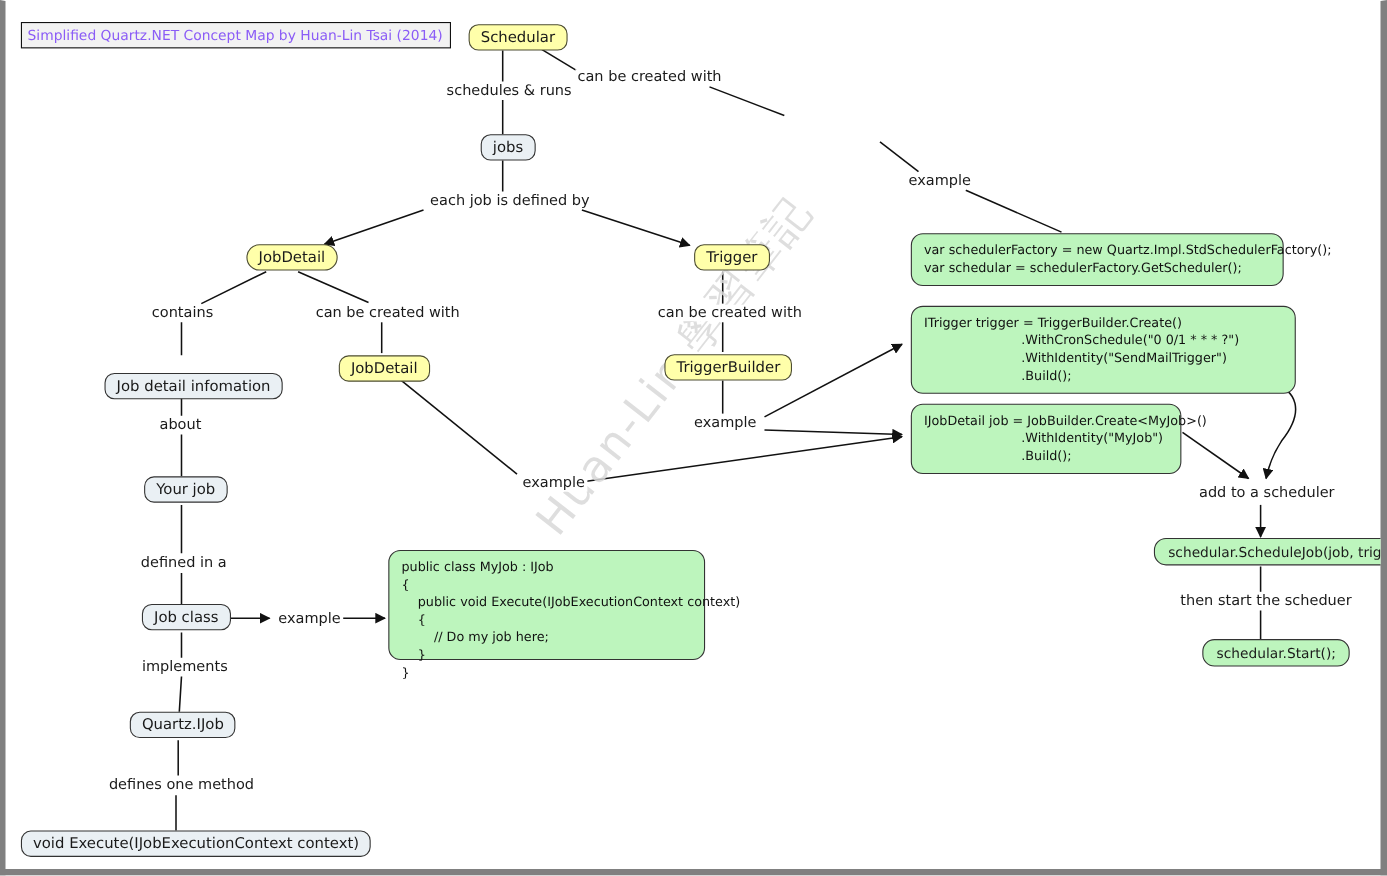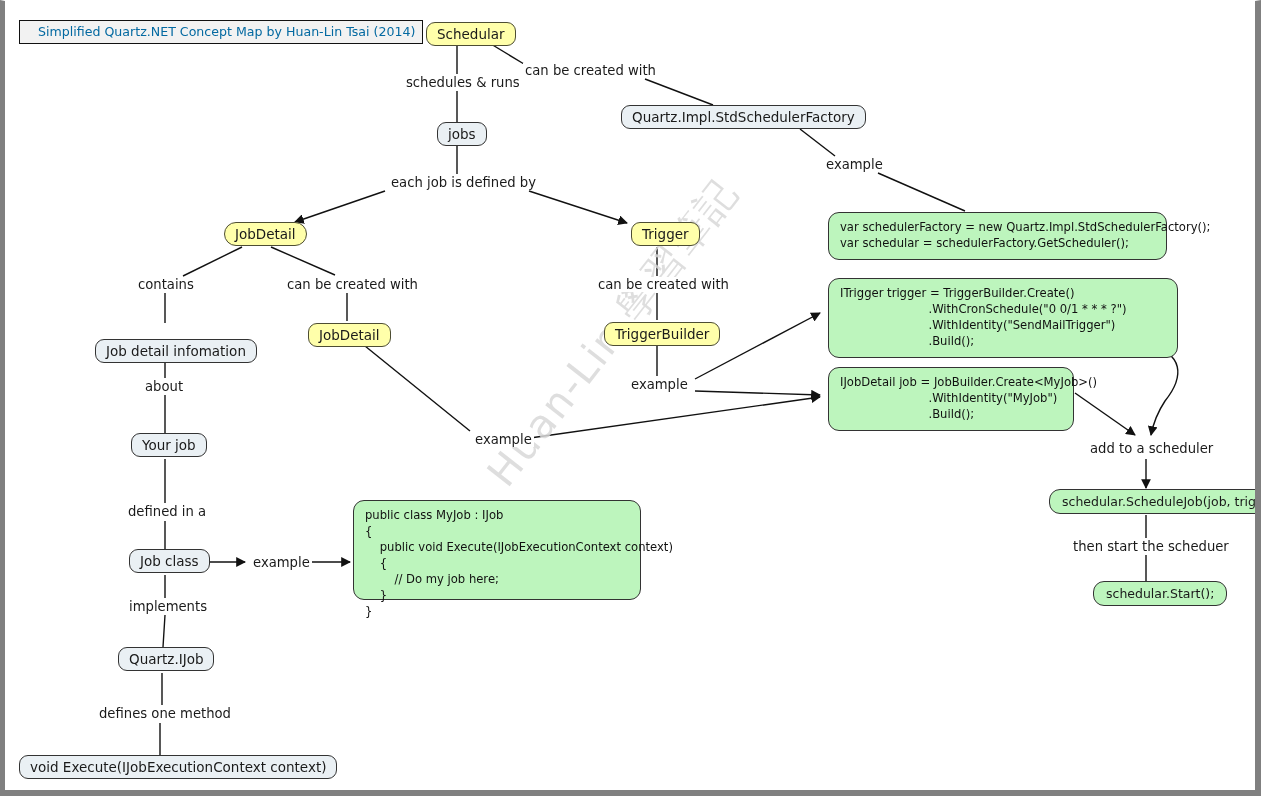--- a/index.html
+++ b/index.html
@@ -85,22 +85,22 @@
     padding: 0 2px;
     z-index: 6;
   }
   #title-box {
     position: absolute;
     left: 14px;
     top: 19px;
     border: 1.4px solid #111111;
     background: #f2f2f2;
     font-size: 12.6px;
-    color: #0369a1;
-    padding: 3px 7px 4px 18px;
+    color: #8b5cf6;
+    padding: 3px 7px 4px 5px;
     white-space: nowrap;
     z-index: 7;
   }
   #watermark {
     position: absolute;
     left: 505px;
     top: 285px;
     width: 330px;
     height: 250px;
     z-index: 1;
@@ -187,21 +187,20 @@
 
       <line x1="1141" y1="514" x2="1141" y2="537"></line>
       <line x1="1141" y1="554" x2="1141" y2="580"></line>
     </g>
   </svg>
 
   <div class="node node-yellow" style="left:421px; top:21px;">Schedular</div>
 
   <div class="node node-round" style="left:432px; top:121px;">jobs</div>
 
-  <div class="node node-round" style="left:616px; top:104px;">Quartz.Impl.StdSchedulerFactory</div>
 
   <div class="node node-yellow" style="left:219px; top:221px;border-radius:12px;">JobDetail</div>
 
   <div class="node node-yellow" style="left:626px; top:221px;">Trigger</div>
 
   <div class="node node-round" style="left:90px; top:338px;">Job detail infomation</div>
 
   <div class="node node-yellow" style="left:303px; top:322px;">JobDetail</div>
 
   <div class="node node-yellow" style="left:599px; top:321px;">TriggerBuilder</div>

